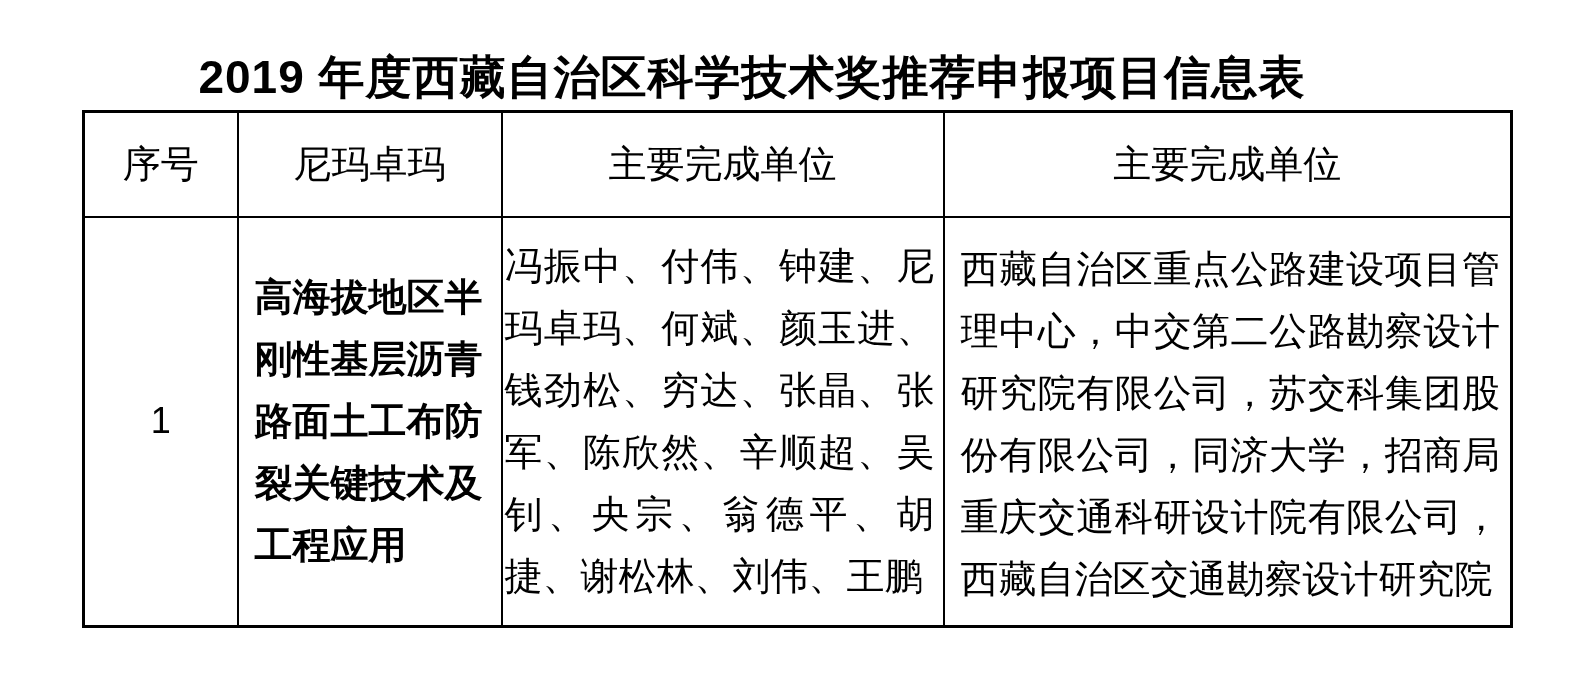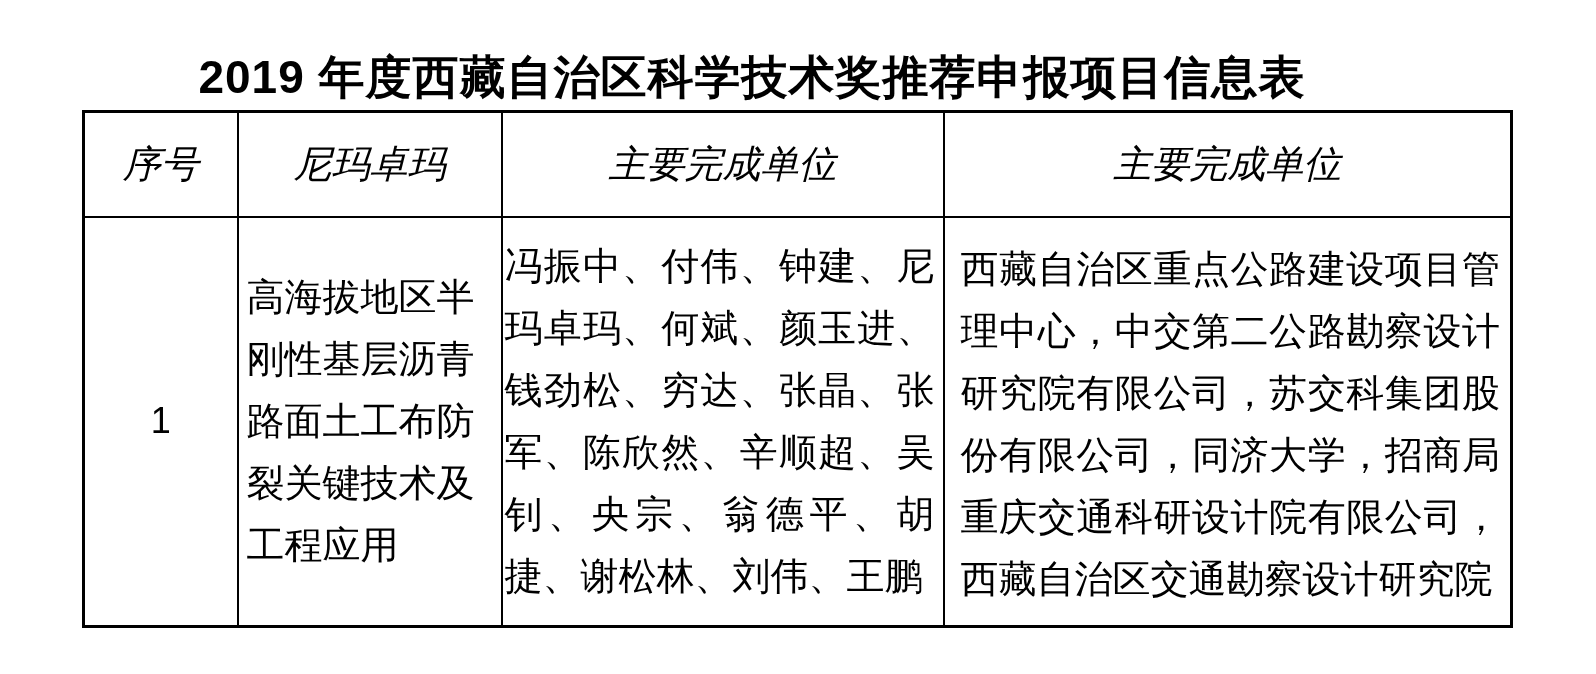--- a/index.html
+++ b/index.html
@@ -50,33 +50,33 @@
     border: 2px solid var(--border-color);
     vertical-align: middle;
     color: var(--text-color);
   }
   .info-table thead tr { height: 105px; }
   .info-table tbody tr { height: 410px; }
   .info-table th {
     font-size: 38px;
     font-weight: 400;
     text-align: center;
-    font-style: italic;
   }
   .info-table td {
     font-size: 38px;
     line-height: 62px;
   }
   td.cell-serial {
     text-align: center;
     font-size: 36px;
   }
   td.cell-project {
-    padding: 0 12px 0 8px;
+    padding: 0 12px 0 16px;
     text-align: left;
+    font-weight: bold;
   }
   td.cell-contributors {
     padding: 0 8px 0 2px;
     text-align: justify;
     text-justify: inter-ideograph;
     margin-top: 24px;
   }
   td.cell-units {
     padding: 5px 10px 0 16px;
     text-align: justify;

